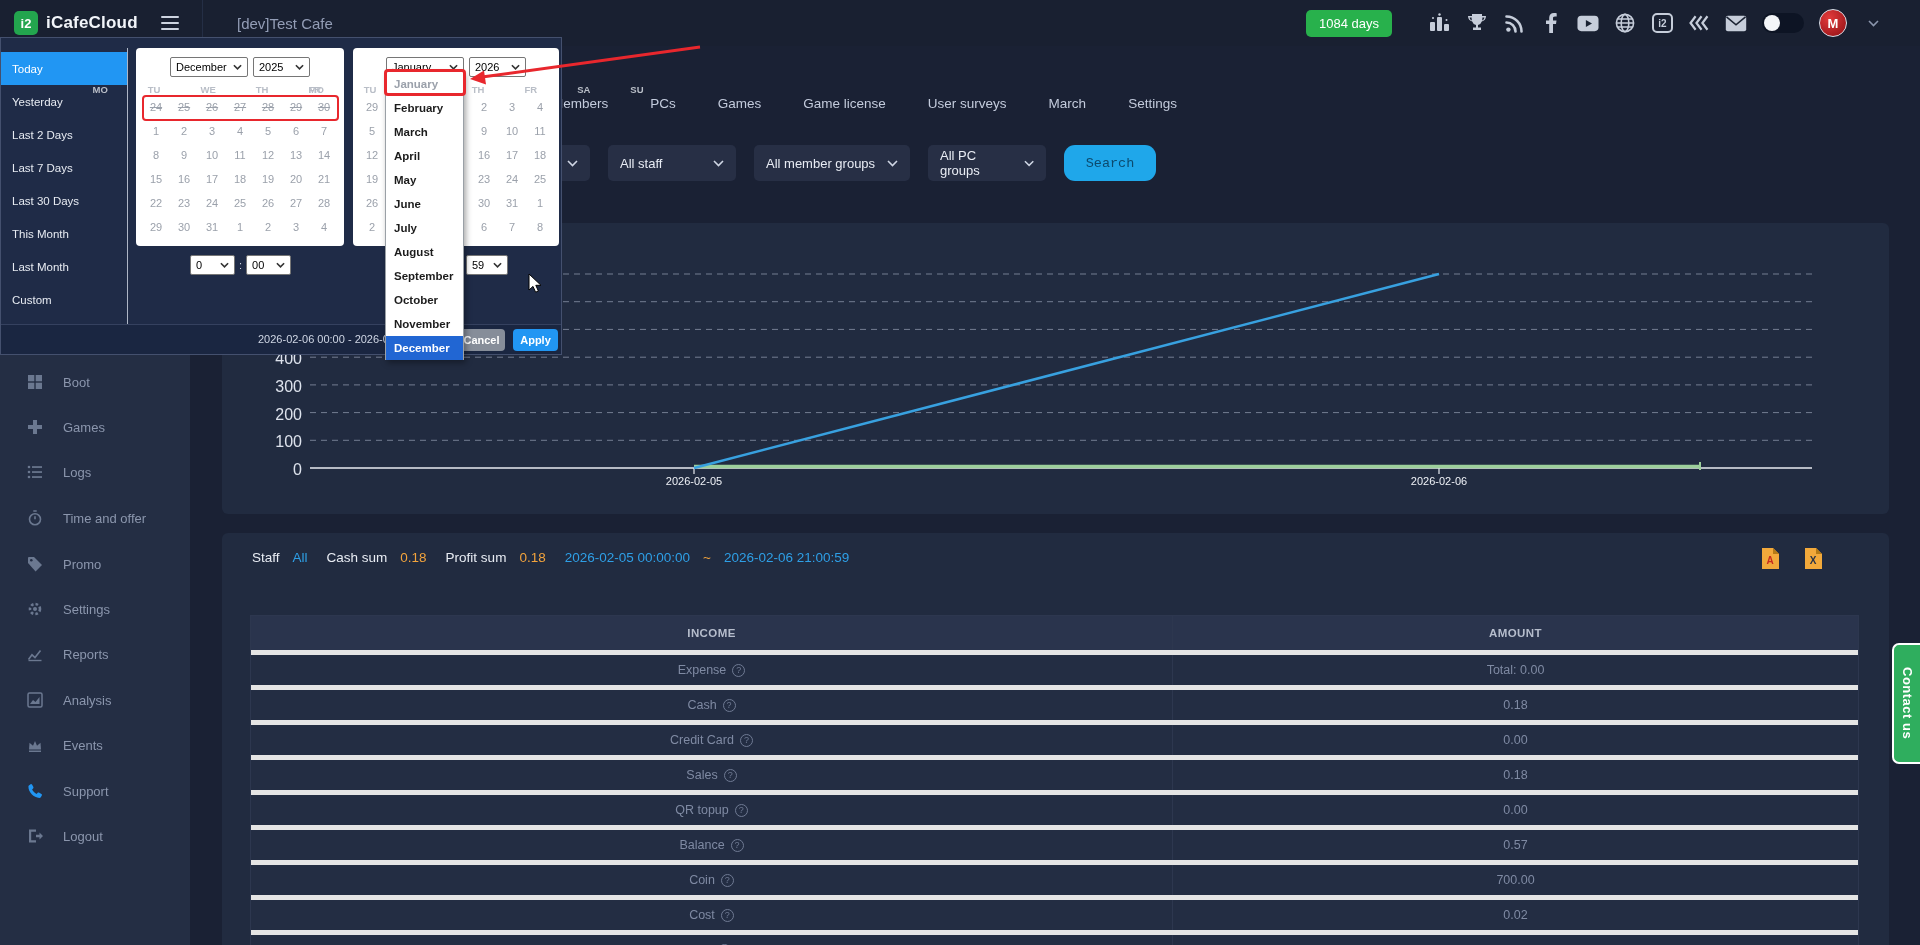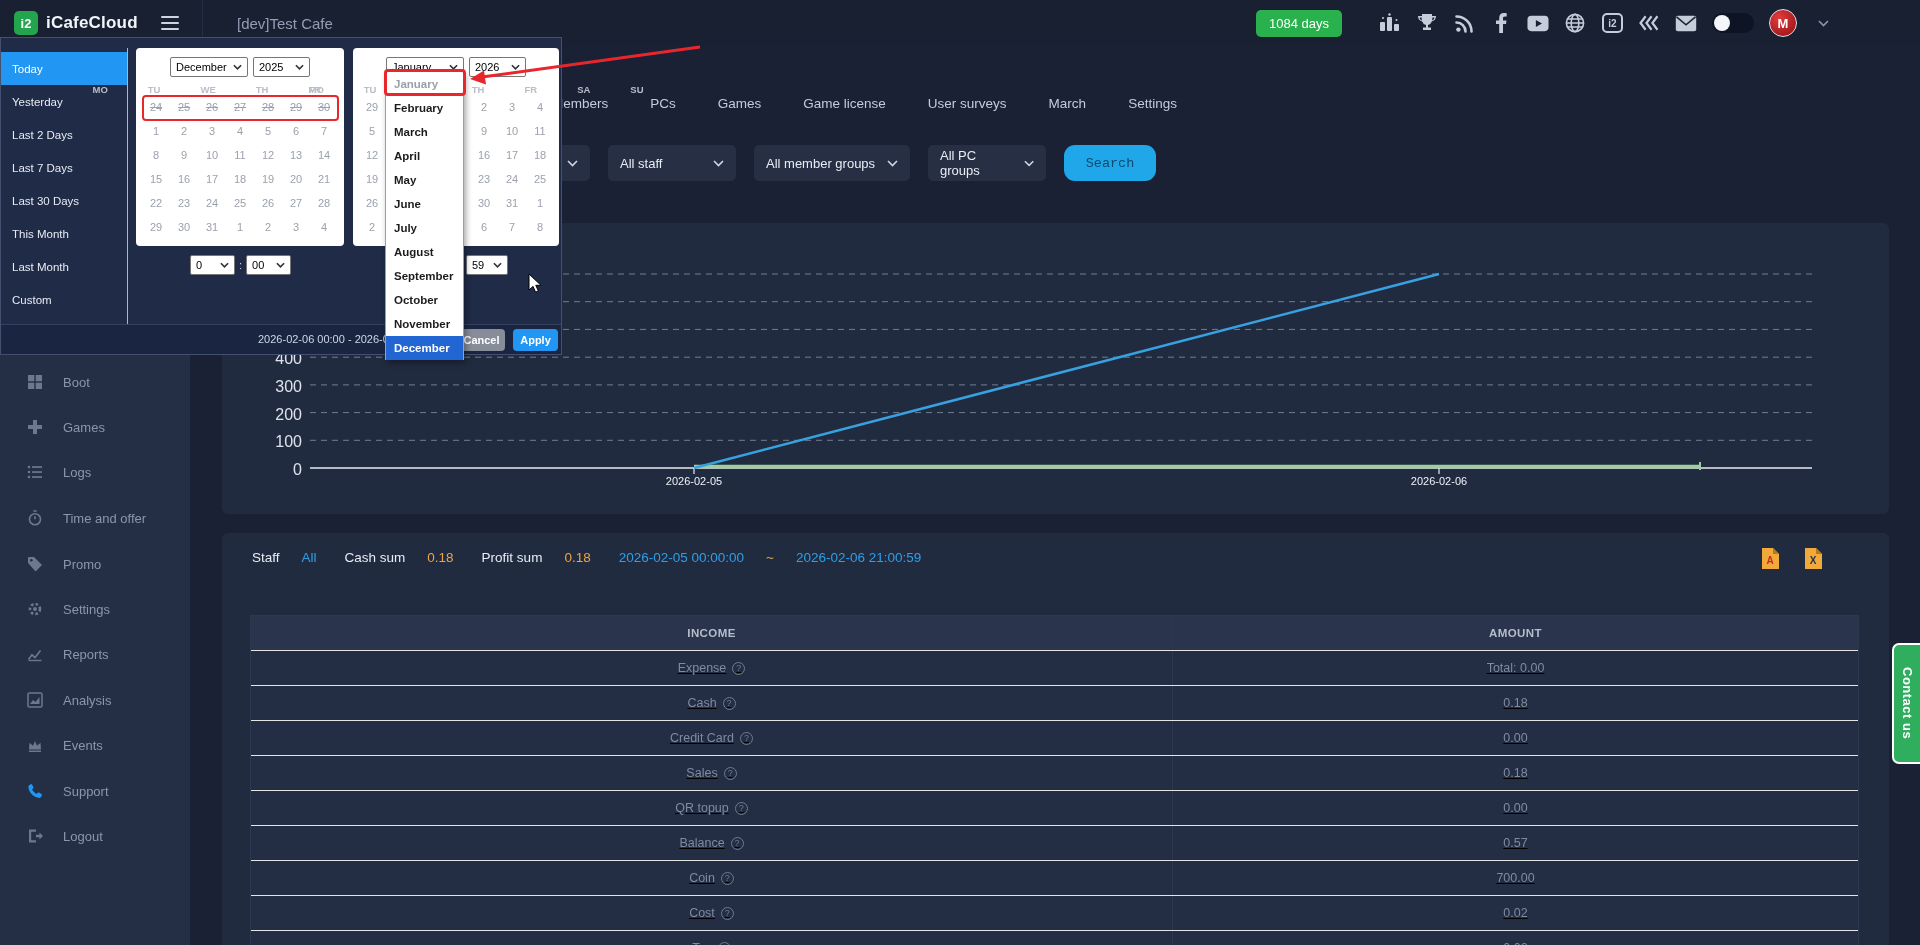--- a/index.html
+++ b/index.html
@@ -11,21 +11,21 @@
     background:#192031; display:flex; align-items:center; z-index:10; }
   .logo-wrap { display:flex; align-items:center; gap:8px; padding-left:14px; width:150px; }
   .logo-mark { width:24px; height:24px; background:#23a54e; border-radius:5px; color:#fff;
     font-weight:bold; font-size:13px; display:flex; align-items:center; justify-content:center; }
   .brand-text { color:#f2f5fa; font-weight:bold; font-size:17px; letter-spacing:.2px; }
   .hamburger { width:40px; height:30px; display:flex; flex-direction:column; gap:4px;
     justify-content:center; align-items:center; cursor:pointer; }
   .hamburger span { width:18px; height:2px; background:#cdd4e0; border-radius:1px; }
   .topbar-divider { width:1px; height:46px; background:#242e45; margin-left:12px; }
   .cafe-title { color:#939db6; font-size:15px; margin-left:34px; }
-  .topbar-right { margin-left:auto; display:flex; align-items:center; gap:15px; padding-right:86px; }
+  .topbar-right { margin-left:auto; display:flex; align-items:center; gap:15px; padding-right:36px; }
   .days-badge { background:#28b14c; color:#fff; font-size:13px; border-radius:5px;
     padding:6px 13px; margin-right:22px; cursor:pointer; }
   .tb-icon { width:22px; height:22px; display:flex; align-items:center; justify-content:center; cursor:pointer; }
   .tb-icon svg { display:block; }
   .toggle-pill { width:42px; height:20px; background:#0d1424; border-radius:10px; position:relative; cursor:pointer; }
   .toggle-knob { position:absolute; left:2px; top:2px; width:16px; height:16px; background:#f4f6f9; border-radius:50%; }
   .avatar { width:28px; height:28px; border-radius:50%;
     background:radial-gradient(circle at 35% 30%, #e23b3b, #8f0f14); border:1px solid #d8dde6;
     color:#fff; font-weight:bold; font-size:13px; display:flex; align-items:center; justify-content:center; cursor:pointer; }
 
@@ -49,31 +49,31 @@
 
   
   #chart-card { position:absolute; left:222px; top:223px; width:1667px; height:291px;
     background:#212b40; border-radius:6px; z-index:1; }
   .ytick { position:absolute; width:42px; text-align:right; font-size:16px; color:#dde2ec; }
   .xtick { position:absolute; top:252px; width:100px; text-align:center; font-size:11px; color:#eef1f6; }
 
   
   #bottom-card { position:absolute; left:222px; top:533px; width:1667px; height:520px;
     background:#212b40; border-radius:6px; z-index:1; }
-  #summary-row { position:absolute; top:17px; left:30px; display:flex; align-items:center; gap:22px; font-size:13.5px; }
+  #summary-row { position:absolute; top:17px; left:30px; display:flex; align-items:center; gap:13px; font-size:13.5px; }
   #summary-row .w { color:#e8ecf3; }
   #summary-row .o { color:#f2a33c; }
   #summary-row .b { color:#2e9fe6; cursor:pointer; }
   .export-icons { position:absolute; top:14px; right:66px; display:flex; gap:24px; }
   .export-icons svg { cursor:pointer; }
 
   #income-table { position:absolute; left:28px; top:61px; width:1609px; border:1px solid #2d374f;margin-top:21px; }
   .t-head { display:flex; background:#2a344d; height:34px; }
   .t-head .t-cell { color:#b6bdcc; font-weight:bold; font-size:11.5px; letter-spacing:.4px; }
-  .t-row { display:flex; background:#232d43; border-top:1px solid #e5e5e5; height:35px;text-decoration:underline; }
+  .t-row { display:flex; background:#232d43; border-top:5px solid #e5e5e5; height:35px; }
   .t-cell { display:flex; align-items:center; justify-content:center; font-size:12.5px; color:#7f8aa3; }
   .t-income { width:922px; border-right:1px solid #2d374f; }
   .t-amount { flex:1; }
   .help-icon { display:inline-flex; width:13px; height:13px; border:1px solid #6f7a93; border-radius:50%;
     font-size:9px; align-items:center; justify-content:center; margin-left:6px; color:#6f7a93; cursor:pointer; }
 
   
   #contact-btn { position:absolute; right:0; top:643px; width:28px; height:121px; background:#2fae5e;
     border:2px solid #fff; border-right:none; border-radius:7px 0 0 7px; color:#fff; font-weight:bold;
     font-size:13px; writing-mode:vertical-rl; display:flex; align-items:center; justify-content:center;

